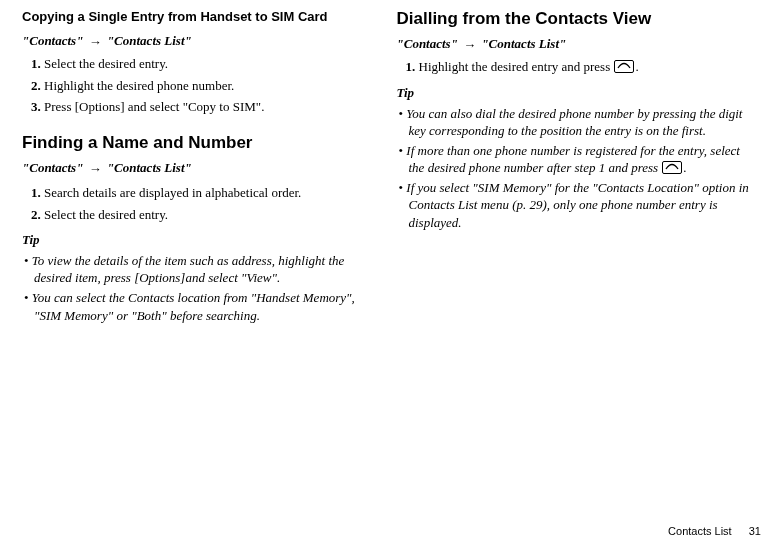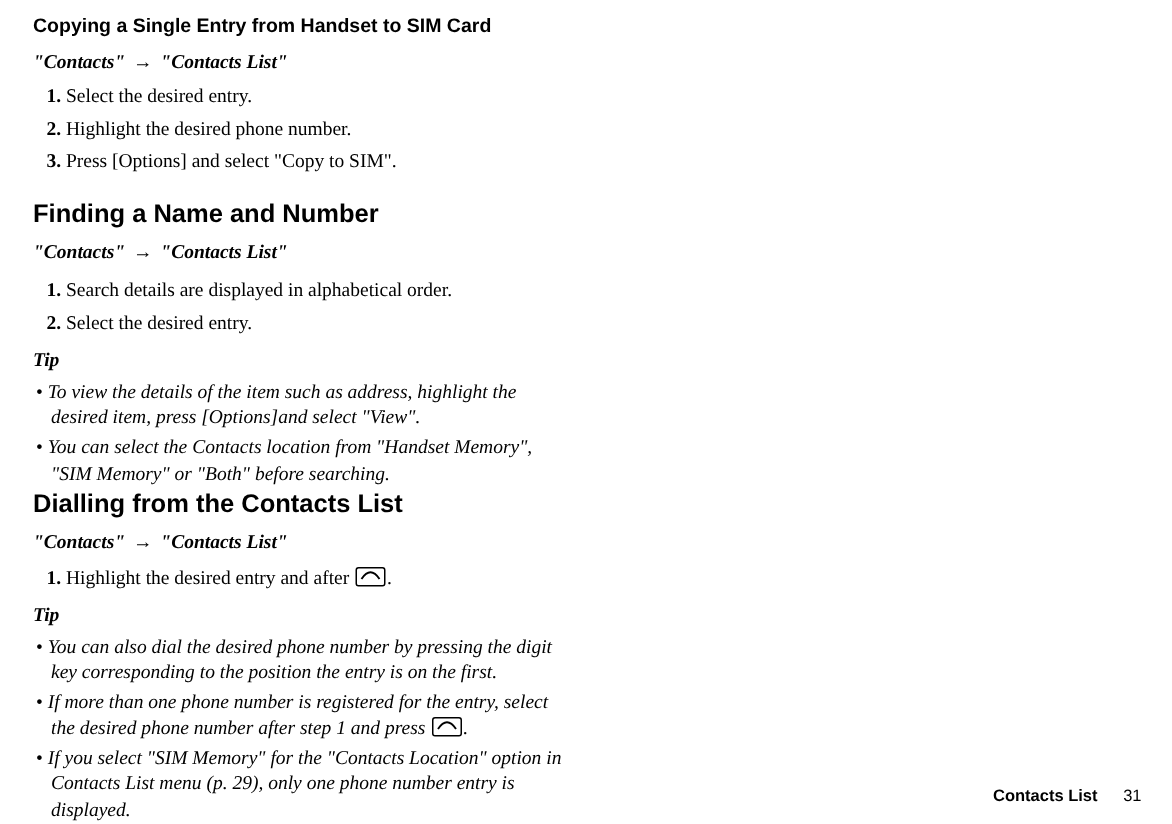--- a/index.html
+++ b/index.html
@@ -8,21 +8,20 @@
     width: 781px;
     height: 549px;
     background: #fff;
     font-family: "Times New Roman", Times, serif;
     font-size: 13px;
     color: #000;
     line-height: 1.35;
   }
   .page {
     display: flex;
-    flex-direction: column;
     padding: 8px 20px 0 12px;
     height: 510px;
     box-sizing: border-box;
   }
   .col {
     width: 50%;
     padding: 0 10px;
     box-sizing: border-box;
   }
   .h-sub {
@@ -99,21 +98,21 @@
     top: 1px;
   }
   .footer {
     position: absolute;
     bottom: 10px;
     right: 20px;
     font-family: Arial, Helvetica, sans-serif;
     font-size: 11px;
   }
   .footer .ftitle {
-    font-weight: bold;
+    font-weight: normal;
     margin-right: 14px;
   }
   .footer .fpage {
     font-weight: normal;
   }
 </style>
 </head>
 <body>
 
 <div class="page">
@@ -154,32 +153,32 @@
     <p class="tip-label">Tip</p>
     <ul class="tips">
       <li><span>To view the details of the item such as address, highlight the desired item, press [Options]and select "View".</span></li>
       <li><span>You can select the Contacts location from "Handset Memory", "SIM Memory" or "Both" before searching.</span></li>
     </ul>
 
   </div>
 
   <div class="col">
 
-    <p class="h-main" style="margin-top:0">Dialling from the Contacts List</p>
+    <p class="h-main" style="margin-top:0">Dialling from the Contacts View</p>
 
     <p class="breadcrumb">
       <span>"Contacts"</span>
       <span class="arrow">→</span>
       <span>"Contacts List"</span>
     </p>
 
     <ol class="steps">
       <li>
         <span class="step-text">
-          <span>Highlight the desired entry and after </span><span class="icon-call"><svg width="14" height="9" viewBox="0 0 14 9">
+          <span>Highlight the desired entry and press </span><span class="icon-call"><svg width="14" height="9" viewBox="0 0 14 9">
                 <path d="M1 6 Q7 -3 13 6" stroke="#000" stroke-width="1.3" fill="none"></path>
               </svg></span><span>.</span>
         </span>
       </li>
     </ol>
 
     <p class="tip-label">Tip</p>
     <ul class="tips">
       <li><span>You can also dial the desired phone number by pressing the digit key corresponding to the position the entry is on the first.</span></li>
       <li>

